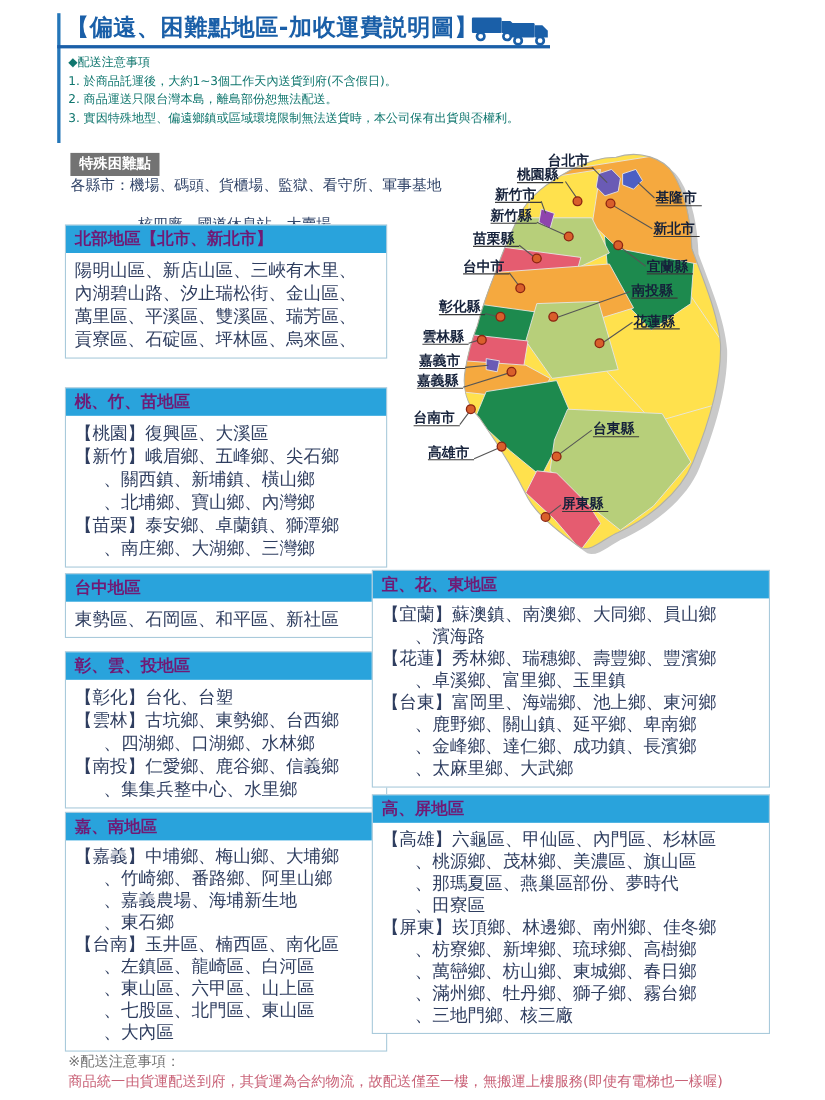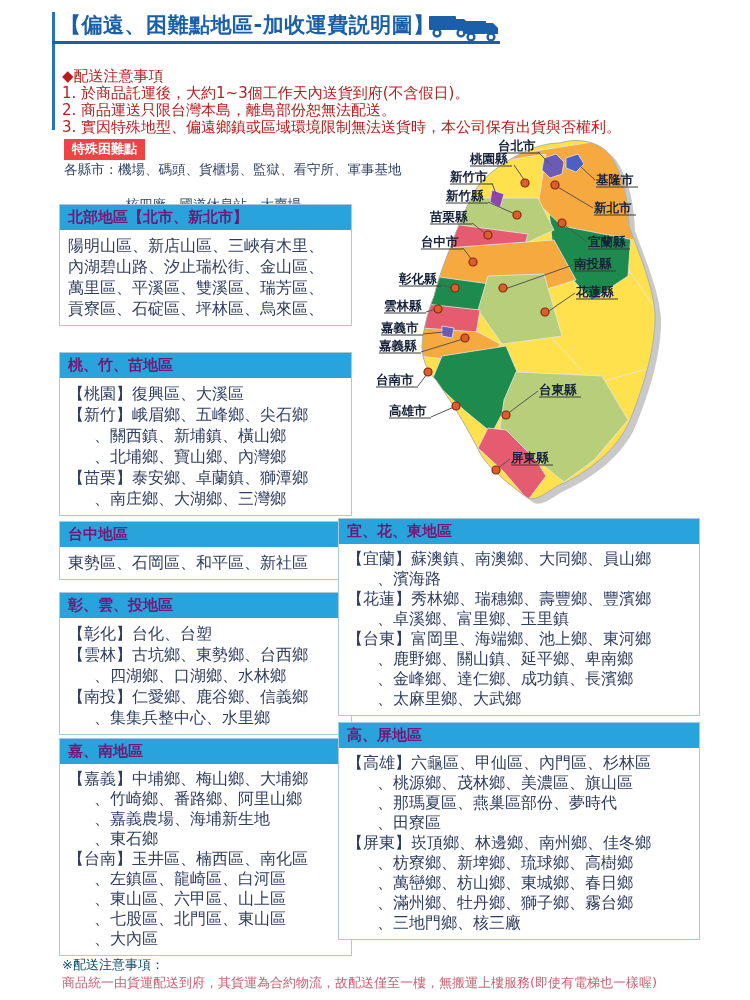--- a/index.html
+++ b/index.html
@@ -3,35 +3,35 @@
 <meta charset="utf-8">
 <style>
   html,body{margin:0;padding:0;}
   body{width:750px;height:1000px;position:relative;background:#fff;
        font-family:"DejaVu Sans","Liberation Sans",sans-serif;overflow:hidden;}
   .vline{position:absolute;left:52px;top:12px;width:3px;height:118px;background:#2476B8;}
   .hrule{position:absolute;left:52px;top:41px;width:448px;height:3px;background:#1A5FA8;}
   .page-title{position:absolute;left:60px;top:11px;font-size:21px;font-weight:bold;
       color:#1A5FA8;letter-spacing:.5px;white-space:nowrap;}
   .truck{position:absolute;left:428px;top:10px;}
-  .notes{position:absolute;left:62px;top:68px;color:#b91c1c;font-size:15px;line-height:17px;}
-  .badge{position:absolute;left:64px;top:139px;background:#ef4444;color:#fff;
+  .notes{position:absolute;left:62px;top:48px;color:#0f766e;font-size:11px;line-height:17px;}
+  .badge{position:absolute;left:64px;top:139px;background:#737373;color:#fff;
       font-size:13px;font-weight:bold;padding:1px 8px 2px;}
   .special{position:absolute;left:64px;top:161px;color:#324569;font-size:13.5px;line-height:17px;}
   .special .l2{padding-left:48px;margin-top:18px;}
   .rbox{position:absolute;border:1px solid #A9CADB;background:#fff;box-sizing:border-box;}
   .rbox .hd{background:#29A3DC;color:#701a75;font-weight:bold;font-size:15px;padding:3px 8px;}
   .rbox .bd{padding:5px 8px 6px;color:#2F3E60;font-size:16px;}
   .lh21 .bd div{line-height:21px;}
   .lh20 .bd div{line-height:20px;}
   .cont{padding-left:26px;}
   .wide .cont{padding-left:30px;}
   .map{position:absolute;left:366px;top:128px;}
   .map text{font-size:12.5px;font-weight:bold;fill:#15213A;}
-  .footer-hd{position:absolute;left:62px;top:956px;color:#0c4a6e;font-size:13px;}
+  .footer-hd{position:absolute;left:62px;top:956px;color:#737373;font-size:13px;}
   .footer-tx{position:absolute;left:62px;top:974px;color:#C96277;font-size:13px;}
 </style>
 </head>
 <body>
 
 <div class="vline"></div>
 <div class="hrule"></div>
 <div class="page-title">【偏遠、困難點地區-加收運費説明圖】</div>
 
 <svg class="truck" width="72" height="34" viewBox="0 0 72 34">

